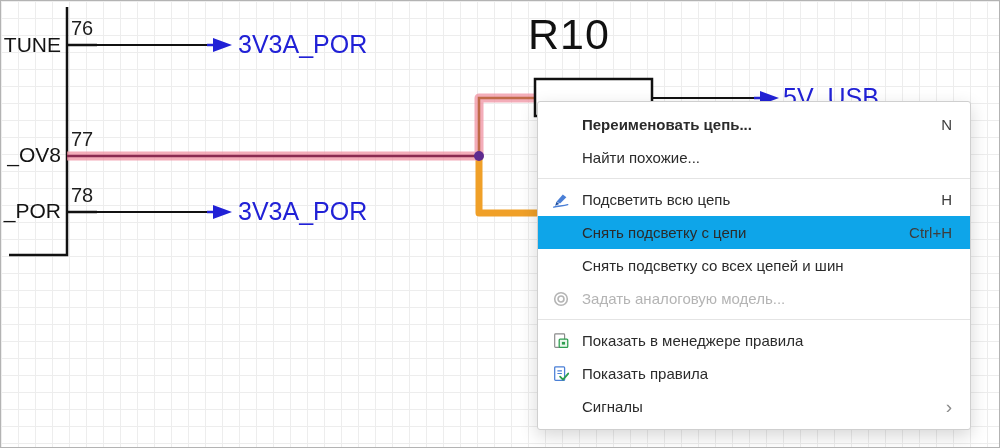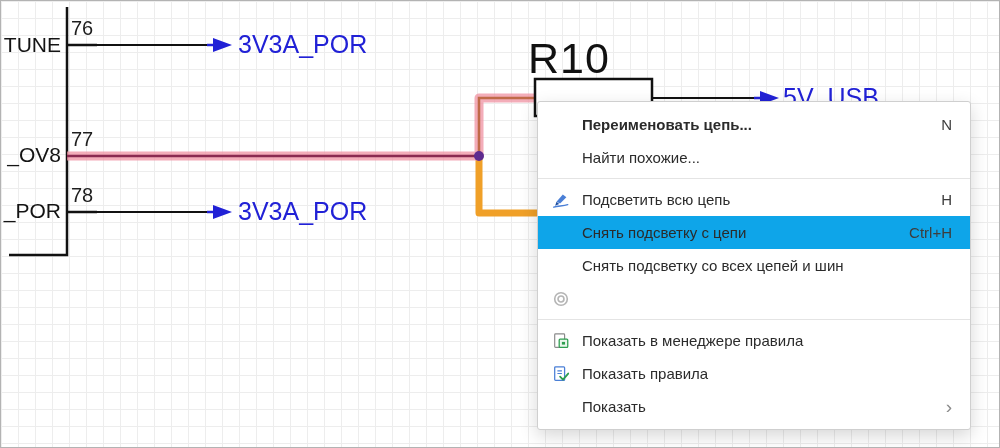--- a/index.html
+++ b/index.html
@@ -11,21 +11,21 @@
       repeating-linear-gradient(to bottom,#ededed 0 1px,transparent 1px 17px),
       #ffffff;
     font-family:"Liberation Sans",sans-serif;
     padding-left:48px;
   }
   svg.schem{position:absolute;left:0;top:0;}
   .stext{position:absolute;color:#141414;white-space:nowrap;line-height:1;}
   .pin-name{width:60px;text-align:right;font-size:21px;}
   .pin-num{font-size:20px;color:#1e1e1e;text-align:right;}
   .netlbl{font-size:25px;color:#2121d6;}
-  .refdes{font-size:43px;color:#111;letter-spacing:1px;margin-top:24px;}
+  .refdes{font-size:43px;color:#111;letter-spacing:1px;}
   
   .menu{
     position:absolute;left:536px;top:100px;width:432px;
     background:#fff;border:1px solid #cfcfcf;border-radius:3px;
     box-shadow:0 6px 18px rgba(0,0,0,.16);
     padding:6px 0 6px 0;font-size:15px;color:#2b2b2b;
   }
   .mi{display:flex;align-items:center;height:33px;padding:0 18px 0 10px;cursor:default;}
   .mi.hovered{background:#0ea5e9;}
   .mi.disabled .mi-label{color:#b4b4b4;}
@@ -127,20 +127,21 @@
       <span class="mi-label">Снять подсветку со всех цепей и шин</span>
     </div>
 
     <div class="mi disabled">
       <span class="mi-ic">
         <svg width="18" height="18" viewBox="0 0 20 20">
           <circle cx="10" cy="10" r="7" fill="none" stroke="#b5b5b5" stroke-width="1.8"></circle>
           <circle cx="10" cy="10" r="3.3" fill="none" stroke="#b5b5b5" stroke-width="1.8"></circle>
         </svg>
       </span>
+      <span class="mi-label">Задать аналоговую модель...</span>
     </div>
 
     <div class="msep"></div>
 
     <div class="mi">
       <span class="mi-ic">
         <svg width="18" height="18" viewBox="0 0 20 20">
           <rect x="3" y="2" width="11" height="15" rx="1" fill="#ffffff" stroke="#8a8a8a" stroke-width="1.3"></rect>
           <rect x="8" y="8" width="9.5" height="9" rx="1" fill="#eaf6ec" stroke="#2e9e4f" stroke-width="1.4"></rect>
           <rect x="11" y="11" width="3.5" height="3" fill="#2e9e4f"></rect>
@@ -155,18 +156,18 @@
           <rect x="3" y="2" width="11" height="15" rx="1" fill="#ffffff" stroke="#4a7fd6" stroke-width="1.4"></rect>
           <path d="M6 6.5 h5 M6 9.5 h5" stroke="#4a7fd6" stroke-width="1.2"></path>
           <path d="M9 13 l3.2 3.2 L18 9.5" stroke="#2e9e4f" stroke-width="2" fill="none" stroke-linecap="round" stroke-linejoin="round"></path>
         </svg>
       </span>
       <span class="mi-label">Показать правила</span>
     </div>
 
     <div class="mi">
       <span class="mi-ic"></span>
-      <span class="mi-label">Показать</span>
+      <span class="mi-label">Сигналы</span>
       <span class="mi-sub">›</span>
     </div>
 
   </div>
 </div>
 
 </body></html>

